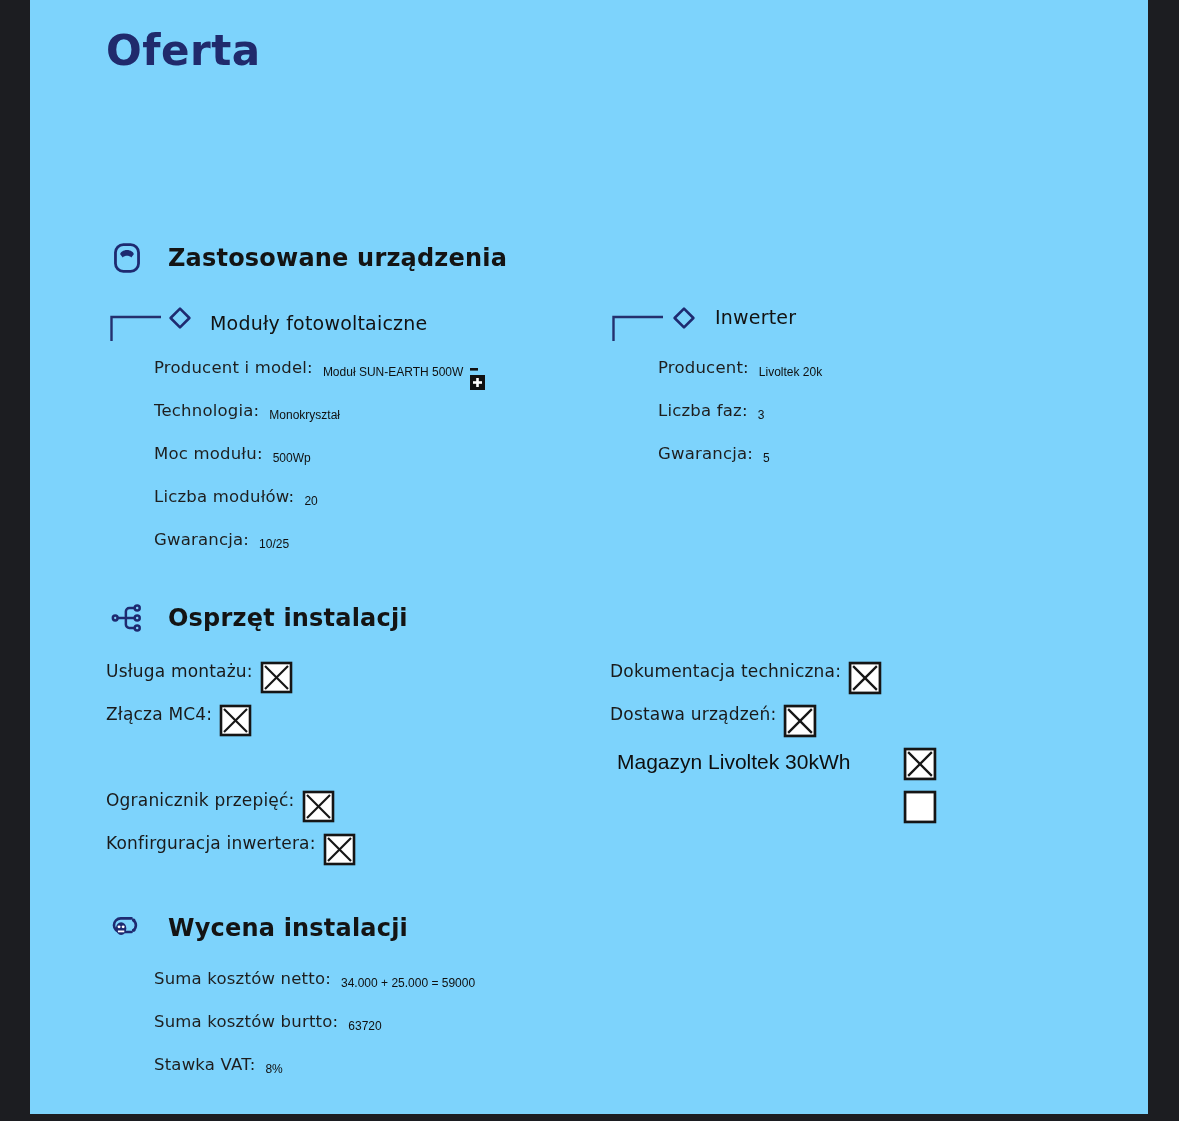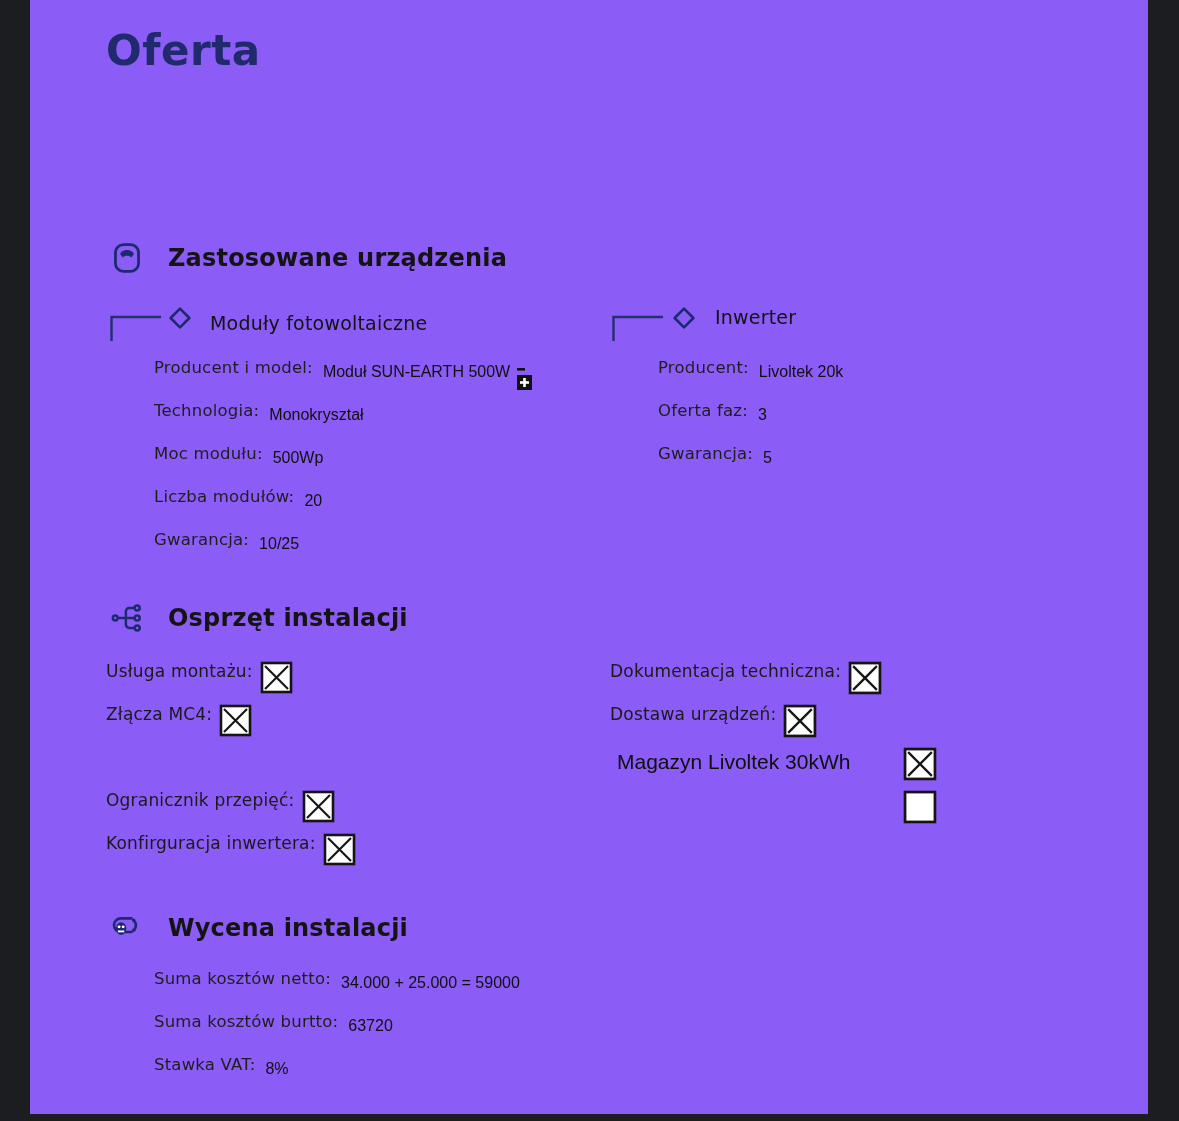--- a/index.html
+++ b/index.html
@@ -3,21 +3,21 @@
 <meta charset="utf-8">
 <style>
   html,body{margin:0;padding:0;}
   body{
     width:1179px;height:1121px;position:relative;
     background:#1c1d21;overflow:hidden;
     font-family:"DejaVu Sans", sans-serif;
   }
   .page{
     position:absolute;left:30px;top:0;width:1118px;height:1114px;
-    background:#8b5cf6;
+    background:#7dd3fc;
   }
   .abs{position:absolute;}
 
   .doc-title{
     position:absolute;left:76px;top:26px;
     font-size:42px;font-weight:700;color:#202a6c;letter-spacing:0.5px;
   }
 
   .section-header{
     position:absolute;display:flex;align-items:center;gap:24px;height:44px;
@@ -36,21 +36,21 @@
   }
 
   .field-row{
     position:absolute;display:flex;align-items:flex-start;gap:10px;white-space:nowrap;margin-left:48px;
   }
   .field-row .label{
     font-size:16.5px;color:#1e1e1e;line-height:24px;letter-spacing:0.2px;
   }
   .field-row .value{
     font-family:"Liberation Sans", sans-serif;
-    font-size:16px;color:#101010;position:relative;top:5px;line-height:22px;
+    font-size:12px;color:#101010;position:relative;top:5px;line-height:22px;
   }
 
   .check-row{
     position:absolute;display:flex;align-items:flex-start;gap:7px;height:36px;white-space:nowrap;
   }
   .check-row .label{font-size:17px;color:#1a1a1a;letter-spacing:0.2px;}
 
   .checkbox{display:inline-block;line-height:0;}
   .checkbox svg .x-mark{display:none;}
   .checkbox.checked svg .x-mark{display:inline;}
@@ -121,21 +121,21 @@
   <div class="field-row" style="left:76px;top:528px;">
     <span class="label">Gwarancja:</span>
     <span class="value">10/25</span>
   </div>
 
   <div class="field-row" style="left:580px;top:356px;">
     <span class="label">Producent:</span>
     <span class="value">Livoltek 20k</span>
   </div>
   <div class="field-row" style="left:580px;top:399px;">
-    <span class="label">Oferta faz:</span>
+    <span class="label">Liczba faz:</span>
     <span class="value">3</span>
   </div>
   <div class="field-row" style="left:580px;top:442px;">
     <span class="label">Gwarancja:</span>
     <span class="value">5</span>
   </div>
 
   <div class="section-header" style="left:80px;top:596px;">
     <span class="hicon">
       <svg width="34" height="34" viewBox="0 0 30 30" fill="none" stroke="#1e2a70" stroke-width="2.2" stroke-linecap="round">

